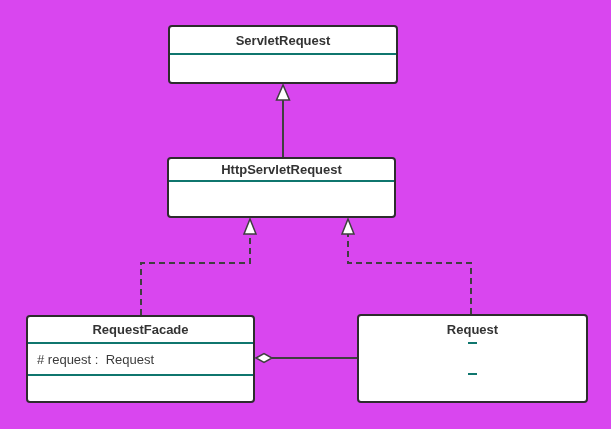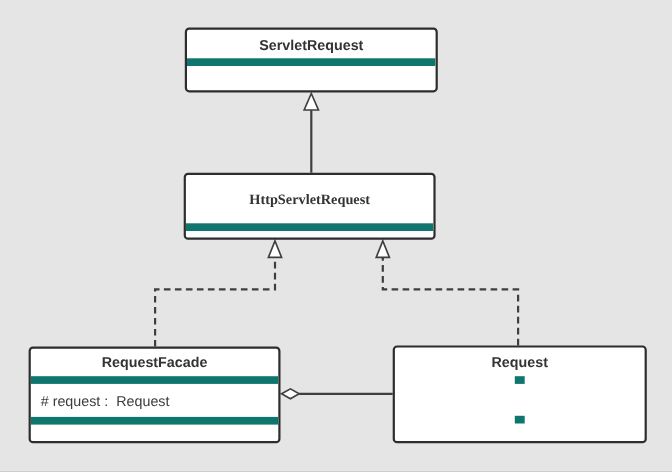--- a/index.html
+++ b/index.html
@@ -4,21 +4,21 @@
 <style>
   html, body {
     margin: 0;
     padding: 0;
     background: #000000;
   }
   .canvas {
     position: relative;
     width: 611px;
     height: 429px;
-    background: #e5e5e5;
+    background: #d946ef;
     overflow: hidden;
     font-family: "Liberation Sans", sans-serif;
   }
   .connectors {
     position: absolute;
     left: 0;
     top: 0;
     width: 611px;
     height: 429px;
   }
@@ -36,36 +36,36 @@
     font-weight: bold;
     font-size: 13px;
     color: #333333;
     text-align: center;
     flex: 0 0 auto;
     display: flex;
     align-items: center;
     justify-content: center;
   }
   .uml-comp {
-    border-top: 7px solid #0f766e;
+    border-top: 2px solid #0f766e;
     flex: 1 1 auto;
     font-size: 13px;
     color: #3b3b3b;
     display: flex;
     align-items: center;
     white-space: pre;
     padding-left: 9px;
   }
   .uml-comp.fixed { flex: 0 0 auto; }
 
   
   #box-servletrequest     { left: 168px; top: 25px;  width: 230px; height: 59px; }
   #box-servletrequest .uml-title     { height: 26px; }
   #box-httpservletrequest { left: 167px; top: 157px; width: 229px; height: 61px; }
-  #box-httpservletrequest .uml-title { height: 44px; font-family: Liberation Serif, serif; }
+  #box-httpservletrequest .uml-title { height: 21px; }
   #box-requestfacade      { left: 26px;  top: 315px; width: 229px; height: 88px; }
   #box-requestfacade .uml-title      { height: 25px; }
   #box-requestfacade .attr-comp      { height: 30px; }
   #box-request            { left: 357px; top: 314px; width: 231px; height: 89px; align-items: center; }
   #box-request .uml-title            { height: 26px; }
   #box-request .mid-comp             { height: 29px; }
 </style>
 </head>
 <body>
 

